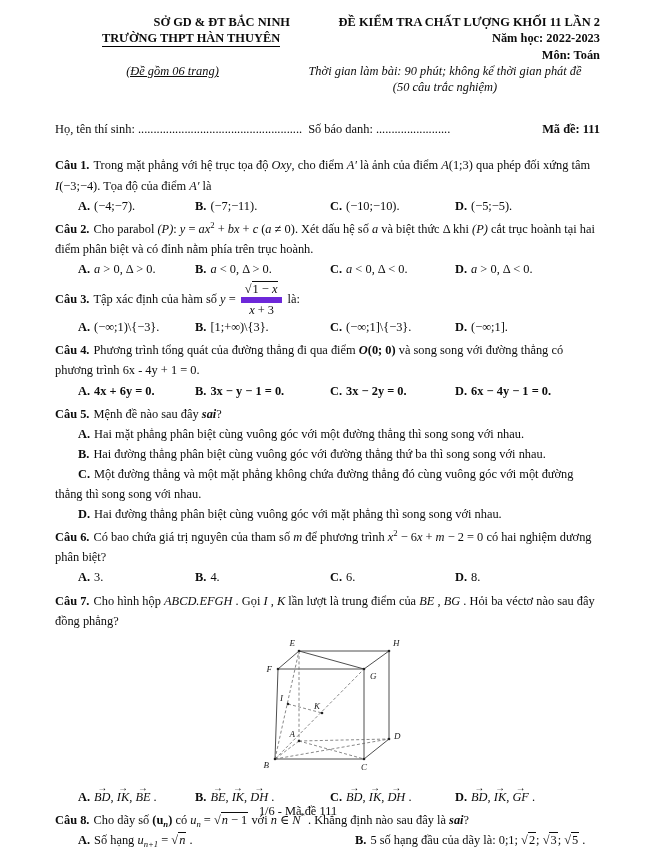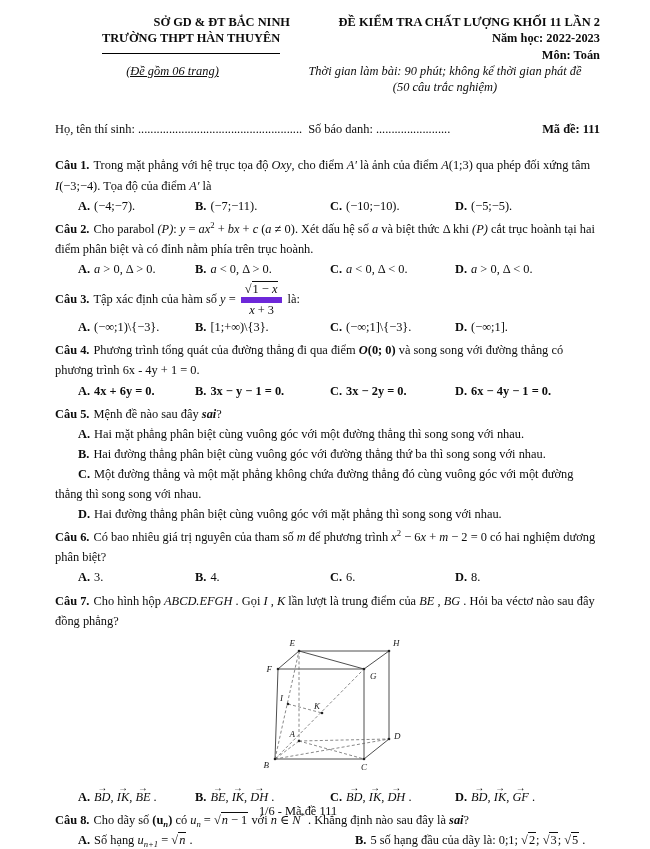--- a/index.html
+++ b/index.html
@@ -4,21 +4,21 @@
 <style>
   html,body{margin:0;padding:0;background:#e9e9e9;}
   body{width:650px;height:849px;overflow:hidden;font-family:"Liberation Serif","DejaVu Serif",serif;color:#0c0c0c;}
   .sheet{position:relative;width:650px;height:849px;background:#ffffff;box-sizing:border-box;padding:14px 50px 0 55px;font-size:12.4px;line-height:1.62;}
   
   .hdr{display:flex;margin-bottom:24px;}
   .hdr-left{width:235px;text-align:center;flex:none;}
   .hdr-right{flex:1;text-align:center;}
   .h-b{font-weight:bold;line-height:1.32;text-align:right;}
   .h-u{font-weight:bold;line-height:1.32;}
-  .h-u span{border-bottom:1.4px solid #000;padding-bottom:8px;margin-left:37px;}
+  .h-u span{border-bottom:1.4px solid #000;padding-bottom:1px;margin-left:37px;}
   .h-i{font-style:italic;line-height:1.3;}
   .hdr-left .h-i{margin-top:16px;text-decoration:underline;}
   
   .stud{display:flex;align-items:baseline;margin-bottom:16px;}
   .stud .code{margin-left:auto;font-weight:bold;}
   .stud .sbd{margin-left:6px;}
   
   .q{margin:0 0 3px 0;}
   .qtext{margin:0;}
   .qlabel{font-weight:bold;margin-right:4px;}
@@ -120,21 +120,21 @@
     <p class="qtext"><b class="qlabel">Câu 5.</b><span><span>Mệnh đề nào sau đây </span><span class="st-bi">sai</span><span>?</span></span></p>
     <div>
       <div class="opt"><b class="okey">A.</b><span><span>Hai mặt phẳng phân biệt cùng vuông góc với một đường thẳng thì song song với nhau.</span></span></div>
       <div class="opt"><b class="okey">B.</b><span><span>Hai đường thẳng phân biệt cùng vuông góc với đường thẳng thứ ba thì song song với nhau.</span></span></div>
       <div class="opt"><b class="okey">C.</b><span><span>Một đường thẳng và một mặt phẳng không chứa đường thẳng đó cùng vuông góc với một đường thẳng thì song song với nhau.</span></span></div>
       <div class="opt"><b class="okey">D.</b><span><span>Hai đường thẳng phân biệt cùng vuông góc với mặt phẳng thì song song với nhau.</span></span></div>
     </div>
   </div>
 
   <div class="q">
-    <p class="qtext"><b class="qlabel">Câu 6.</b><span><span>Có bao nhiêu giá trị nguyên của tham số </span><span class="st-i">m</span><span> để phương trình </span><span class="st-i">x</span><span class="st-sup">2</span><span> − 6</span><span class="st-i">x</span><span> + </span><span class="st-i">m</span><span> − 2 = 0 có hai nghiệm dương phân biệt?</span></span></p>
+    <p class="qtext"><b class="qlabel">Câu 6.</b><span><span>Có bao chứa giá trị nguyên của tham số </span><span class="st-i">m</span><span> để phương trình </span><span class="st-i">x</span><span class="st-sup">2</span><span> − 6</span><span class="st-i">x</span><span> + </span><span class="st-i">m</span><span> − 2 = 0 có hai nghiệm dương phân biệt?</span></span></p>
     <div class="opts4">
       <div class="opt"><b class="okey">A.</b><span><span>3.</span></span></div>
       <div class="opt"><b class="okey">B.</b><span><span>4.</span></span></div>
       <div class="opt"><b class="okey">C.</b><span><span>6.</span></span></div>
       <div class="opt"><b class="okey">D.</b><span><span>8.</span></span></div>
     </div>
   </div>
 
   <div class="q">
     <p class="qtext"><b class="qlabel">Câu 7.</b><span><span>Cho hình hộp </span><span class="st-i">ABCD.EFGH</span><span> . Gọi </span><span class="st-i">I</span><span> , </span><span class="st-i">K</span><span> lần lượt là trung điểm của </span><span class="st-i">BE</span><span> , </span><span class="st-i">BG</span><span> . Hỏi ba véctơ nào sau đây đồng phẳng?</span></span></p>

